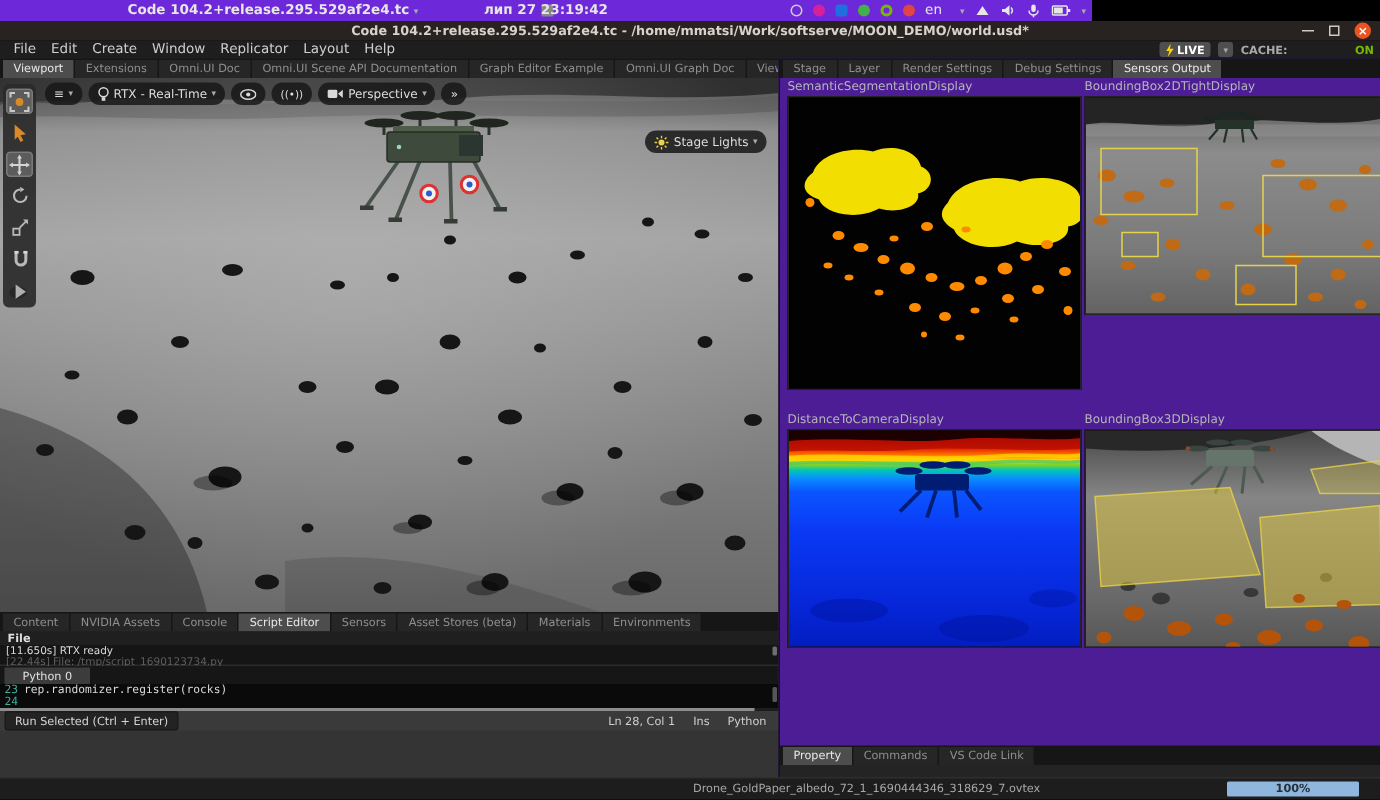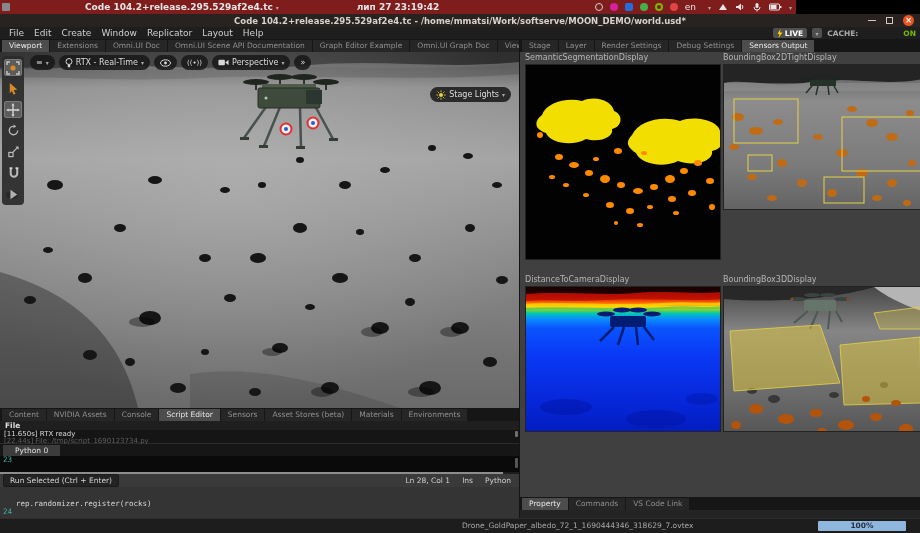--- a/index.html
+++ b/index.html
@@ -1,21 +1,21 @@
 <!DOCTYPE html>
 <html><head>
 <meta charset="utf-8">
 <style>
   * { margin:0; padding:0; box-sizing:border-box; }
   html,body { width:920px; height:533px; overflow:hidden; background:#000; }
   body { font-family:"DejaVu Sans", sans-serif; position:relative; color:#ccc; }
 
   
-  .sysbar { position:absolute; left:0; top:0; width:796px; height:14px; background:#7f1d1d;
-            display:flex; align-items:center; font-size:9px; color:#e6e6e6; z-index:50; }
+  .sysbar { position:absolute; left:0; top:0; width:728px; height:14px; background:#6d28d9;
+            display:flex; align-items:center; font-size:9px; color:#e6e6e6; z-index:50;justify-content:center; }
   .sysbar .appbtn { position:absolute; left:85px; top:0; height:14px; display:flex; align-items:center; gap:3px; font-weight:bold; }
   .sysbar .clock { position:absolute; left:0; right:0; text-align:center; font-weight:bold; }
   .sysbar .tray { position:absolute; right:4px; top:0; height:14px; display:flex; align-items:center; gap:7px; }
   .dot { width:8px; height:8px; border-radius:50%; display:inline-block; }
   .sq  { width:8px; height:8px; border-radius:2px; display:inline-block; }
   .ring{ width:8px; height:8px; border-radius:50%; border:2px solid #76b900; display:inline-block; }
   .oclock{ width:8px; height:8px; border-radius:50%; border:1px solid #cfcfcf; display:inline-block; }
   .leftglyph{ width:8px; height:8px; background:#888; margin-left:2px; display:inline-block; border-radius:1px; }
 
   
@@ -39,21 +39,21 @@
   .cachetext { font-size:7.5px; color:#aaa; font-weight:bold; }
   .cacheon { color:#76b900; font-weight:bold; font-size:7.5px;margin-left:40px; }
 
   
   .tabbar { display:flex; align-items:flex-end; background:#161616; height:13px; gap:1px; padding-left:2px; overflow:hidden; }
   .tab { height:12px; line-height:12px; padding:0 7px; font-size:7.5px; color:#8f8f8f; background:#262626; white-space:nowrap; }
   .tab.active { background:#4d4d4d; color:#e8e8e8; }
 
   
   .left-pane { position:absolute; left:0; top:39px; width:519px; height:479px; background:#343434; }
-  .right-pane { position:absolute; left:519px; top:39px; width:401px; height:479px; background:#404040; border-left:1px solid #141414; }
+  .right-pane { position:absolute; left:519px; top:39px; width:401px; height:479px; background:#4c1d95; border-left:1px solid #141414; }
 
   .viewport { position:absolute; left:0; top:13px; width:519px; height:356px; background:#777; overflow:hidden; }
 
   
   .vp-tools { position:absolute; left:2px; top:4px; width:22px; background:rgba(42,42,42,.92); border-radius:4px;
               display:flex; flex-direction:column; align-items:center; padding:3px 0; gap:4px; z-index:5; }
   .toolcell { width:18px; height:17px; display:flex; align-items:center; justify-content:center; border-radius:3px; }
   .toolcell.active { background:#5c5c5c; box-shadow:0 0 0 1px #7a7a7a inset; }
   .vp-top { position:absolute; left:30px; top:3px; display:flex; gap:4px; align-items:center; z-index:5; }
   .vp-pill { height:15px; background:rgba(24,24,24,.85); border-radius:8px; display:flex; align-items:center;
@@ -77,21 +77,21 @@
          line-height:7px; padding:1px 0 0 4px; border-bottom:1px solid #2c2c2c; }
   .log .l1 { color:#dadada; }
   .log .l2 { color:#5e5e5e; }
   .logscroll { position:absolute; right:1px; top:1px; width:3px; height:6px; background:#6f6f6f; border-radius:1px; }
   .pytab-row { position:absolute; left:0; top:405px; width:598px; height:12px; background:#161616; display:flex; align-items:flex-end; }
   .pytab { height:11px; line-height:11px; background:#3c3c3c; color:#e0e0e0; font-size:7.5px; padding:0 12px; margin-left:3px; }
   .code { position:absolute; left:0; top:417px; width:519px; height:16px; background:#0a0a0a;
           font-family:"DejaVu Sans Mono", monospace; font-size:7.5px; line-height:8px; }
   .codeline { display:flex; }
   .lnum { width:16px; text-align:right; padding-right:4px; color:#3fae9f; flex:none; }
-  .ctext { color:#d8d8d8; white-space:pre;margin-top:44px; }
+  .ctext { color:#d8d8d8; white-space:pre; }
   .vscroll { position:absolute; right:1px; top:2px; width:3px; height:10px; background:#565656; border-radius:1px; }
   .hscroll { position:absolute; left:0; top:433px; width:519px; height:2px; background:#1d1d1d; }
   .hscroll .thumb { width:97%; height:2px; background:#8d8d8d; }
   .runbar { position:absolute; left:0; top:435px; width:519px; height:13px; background:#3a3a3a;
             display:flex; align-items:center; font-size:7.5px; color:#cfcfcf; }
   .runbtn { background:#232323; border:1px solid #1a1a1a; border-radius:2px; padding:1px 6px; margin-left:3px; color:#d6d6d6; }
   .runinfo { position:absolute; right:8px; display:flex; gap:12px; }
 
   
   .statusbar { position:absolute; left:0; top:518px; width:920px; height:15px; background:#1d1d1d; border-top:1px solid #2e2e2e; }

